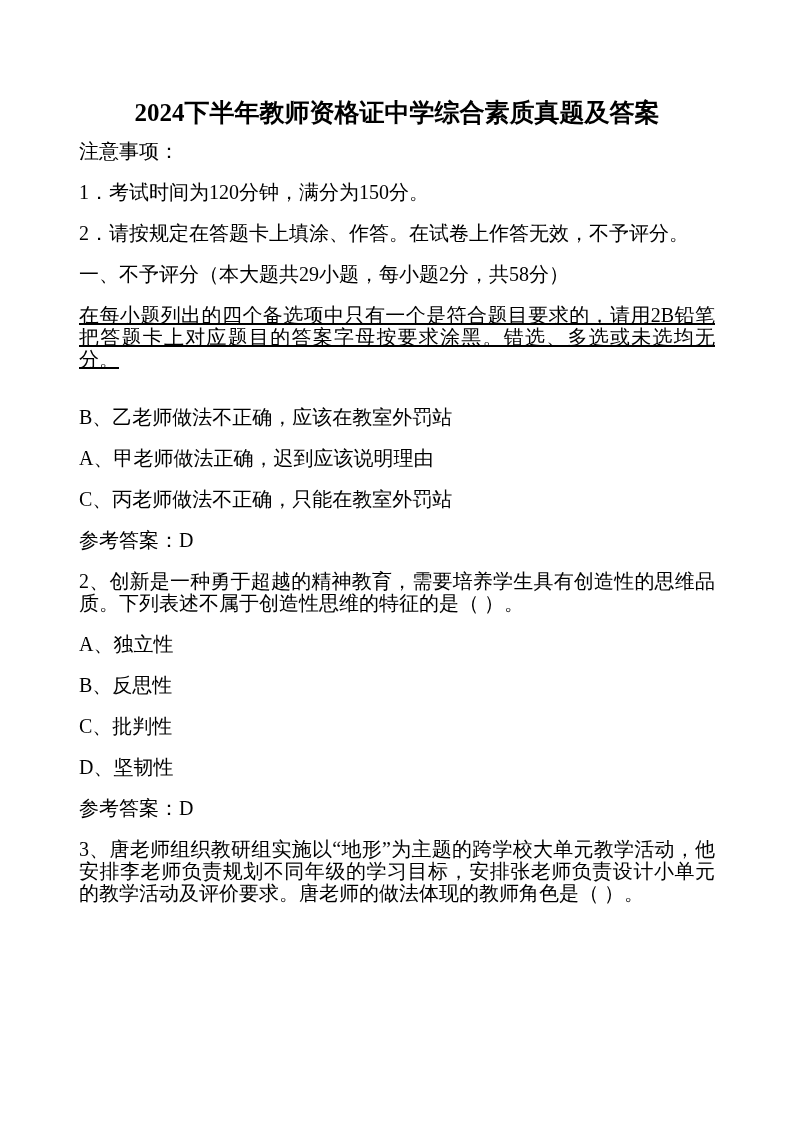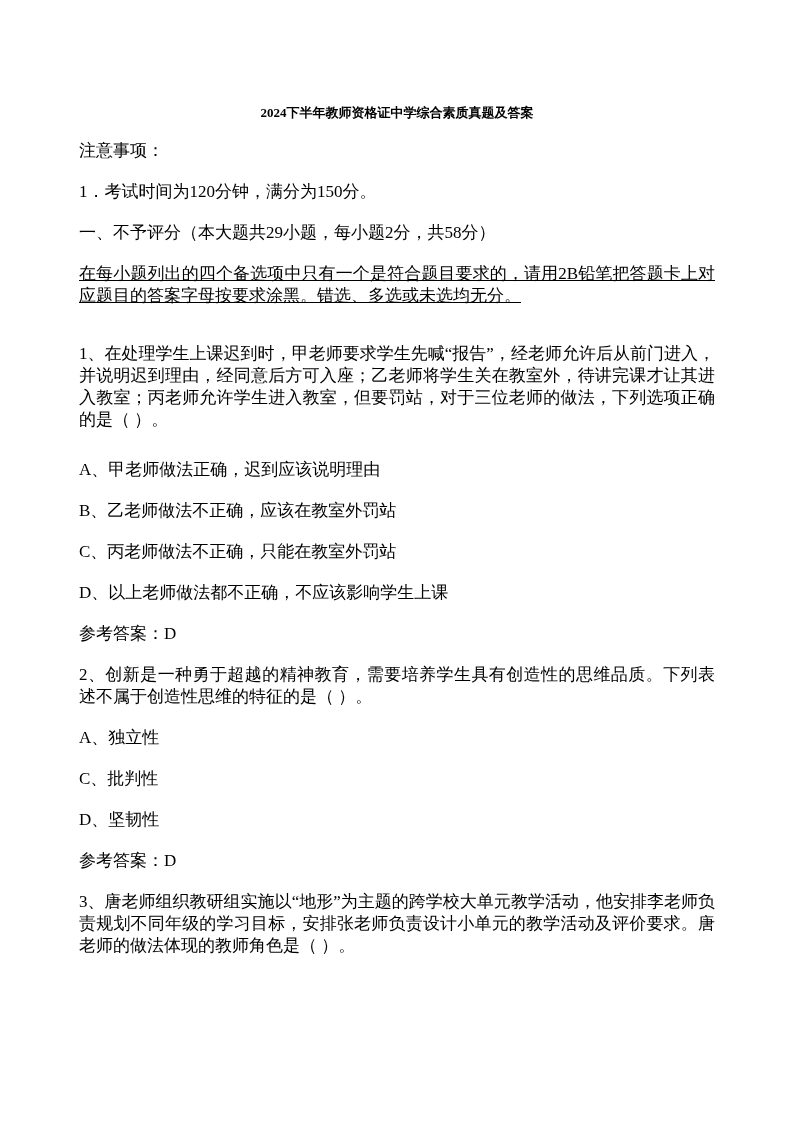--- a/index.html
+++ b/index.html
@@ -12,60 +12,60 @@
     color: #000000;
     background: #ffffff;
   }
   .page {
     width: 794px;
     height: 1123px;
     padding: 100px 79px 0 79px;
     background: #ffffff;
   }
   .doc-title {
-    font-size: 13px;
+    font-size: 25px;
     font-weight: bold;
     text-align: center;
     line-height: 26px;
     margin-bottom: 14px;
   }
   .para {
-    font-size: 17px;
+    font-size: 20px;
     line-height: 22px;
     margin-bottom: 19px;
     text-align: justify;
   }
   .gap-lg { margin-bottom: 36px; text-decoration: underline; }
   .gap-md { margin-bottom: 28px; }
 </style>
 </head>
 <body>
 
 <div class="page">
 
   <h1 class="doc-title">2024下半年教师资格证中学综合素质真题及答案</h1>
 
   <p class="para">注意事项：</p>
   <p class="para">1．考试时间为120分钟，满分为150分。</p>
+  <p class="para">2．请按规定在答题卡上填涂、作答。在试卷上作答无效，不予评分。</p>
 
   <p class="para">一、不予评分（本大题共29小题，每小题2分，共58分）</p>
   <p class="para gap-lg">在每小题列出的四个备选项中只有一个是符合题目要求的，请用2B铅笔把答题卡上对应题目的答案字母按要求涂黑。错选、多选或未选均无分。</p>
 
   <div>
-    <p class="para gap-md">1、在处理学生上课迟到时，甲老师要求学生先喊“报告”，经老师允许后从前门进入，并说明迟到理由，经同意后方可入座；乙老师将学生关在教室外，待讲完课才让其进入教室；丙老师允许学生进入教室，但要罚站，对于三位老师的做法，下列选项正确的是（ ）。</p>
+    <p class="para">B、乙老师做法不正确，应该在教室外罚站</p>
     <p class="para">A、甲老师做法正确，迟到应该说明理由</p>
-    <p class="para">B、乙老师做法不正确，应该在教室外罚站</p>
     <p class="para">C、丙老师做法不正确，只能在教室外罚站</p>
-    <p class="para">D、以上老师做法都不正确，不应该影响学生上课</p>
     <p class="para">参考答案：D</p>
   </div>
 
   <div>
     <p class="para">2、创新是一种勇于超越的精神教育，需要培养学生具有创造性的思维品质。下列表述不属于创造性思维的特征的是（ ）。</p>
     <p class="para">A、独立性</p>
+    <p class="para">B、反思性</p>
     <p class="para">C、批判性</p>
     <p class="para">D、坚韧性</p>
     <p class="para">参考答案：D</p>
   </div>
 
   <div>
     <p class="para">3、唐老师组织教研组实施以“地形”为主题的跨学校大单元教学活动，他安排李老师负责规划不同年级的学习目标，安排张老师负责设计小单元的教学活动及评价要求。唐老师的做法体现的教师角色是（ ）。</p>
   </div>
 
 </div>

